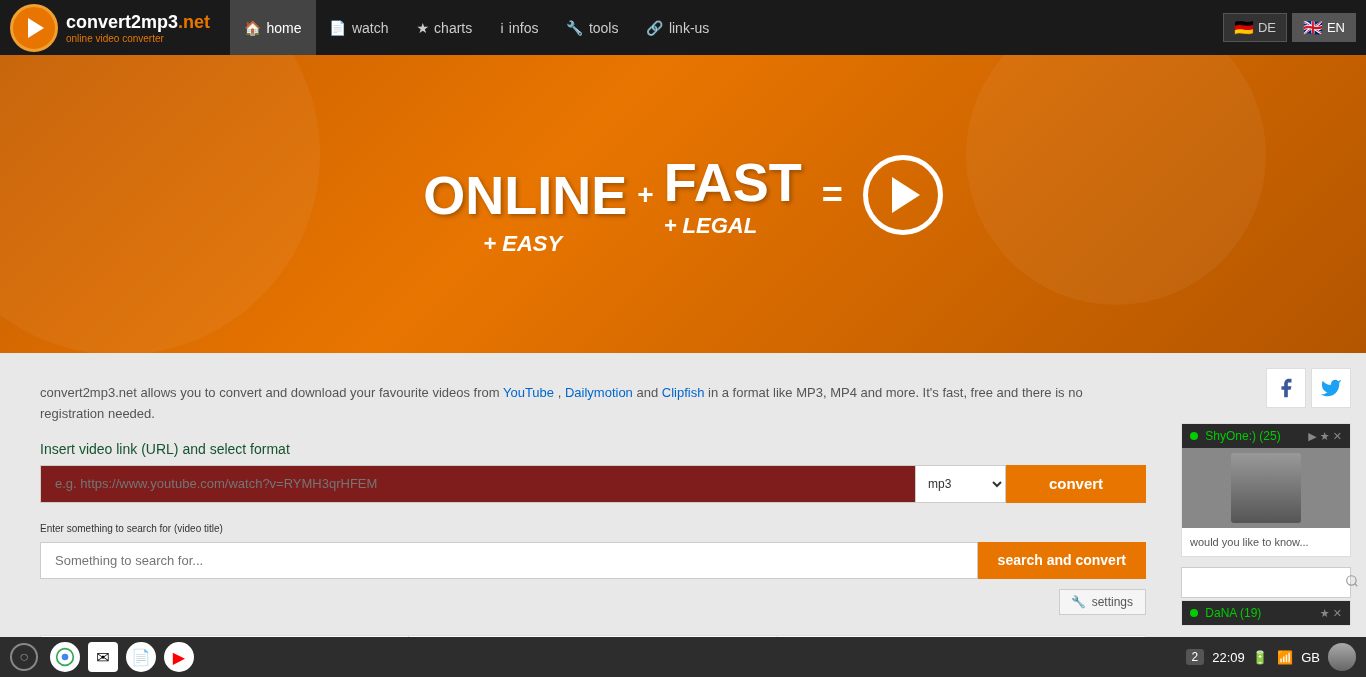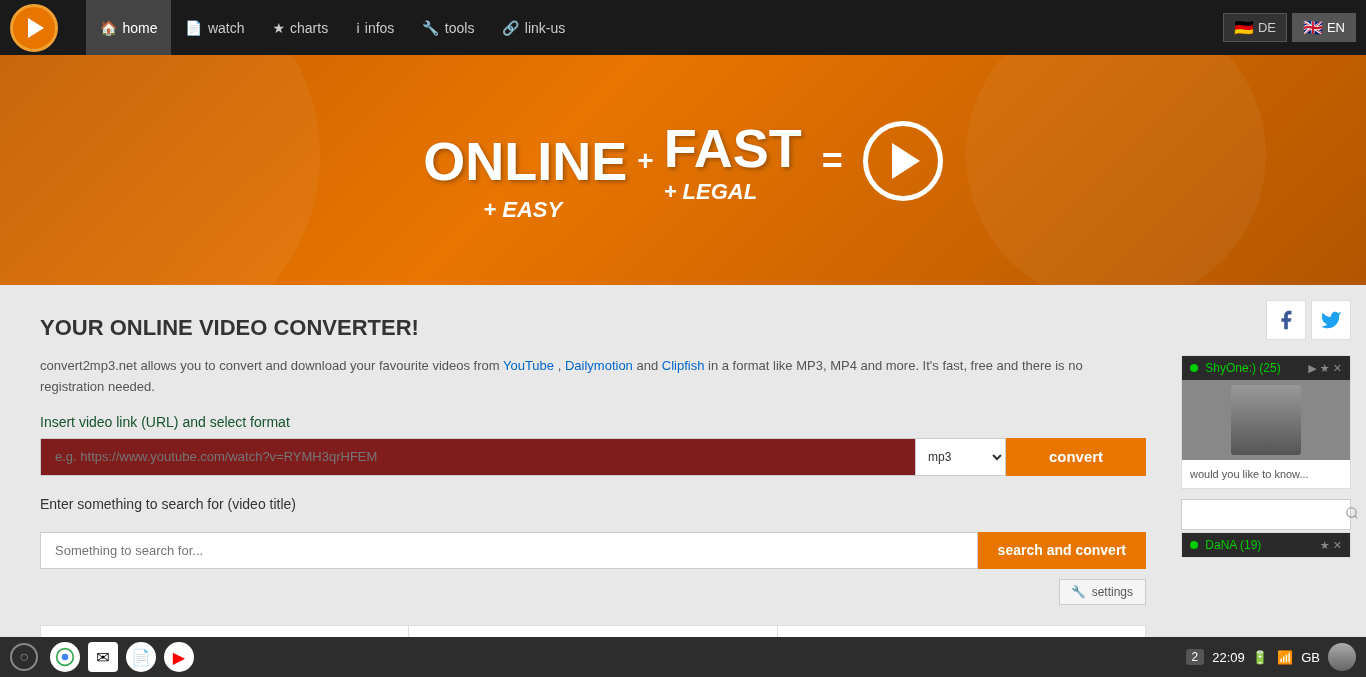--- a/index.html
+++ b/index.html
@@ -60,21 +60,21 @@
       padding: 4px 10px;
       font-size: 13px;
       cursor: pointer;
       display: flex; align-items: center; gap: 4px;
     }
     .flag { font-size: 16px; }
 
     
     .hero {
       background: linear-gradient(135deg, #c65e00 0%, #e87500 40%, #b35500 100%);
-      height: 230px;
+      height: 298px;
       display: flex;
       align-items: center;
       justify-content: center;
       position: relative;
       overflow: hidden;
     }
     .hero::before {
       content: '';
       position: absolute;
       width: 400px; height: 400px;
@@ -184,23 +184,23 @@
       color: white;
       border: none;
       padding: 10px 30px;
       font-size: 15px;
       font-weight: bold;
       cursor: pointer;
       min-width: 140px;
     }
 
     .search-label {
-      font-size: 14px;
+      font-size: 10px;
       color: #333;
-      margin-bottom: 20px;
+      margin-bottom: 8px;
       font-weight: 500;
     }
     .search-row {
       display: flex;
       gap: 0;
       margin-bottom: 10px;
     }
     .search-input {
       flex: 1;
       padding: 10px 14px;
@@ -383,20 +383,24 @@
       overflow: hidden;
     }
   </style>
 </head>
 <body>
 
 <nav class="navbar">
   <div class="logo-area">
     <div class="logo-circle">
       <div class="logo-play"></div>
+    </div>
+    <div class="logo-text">
+      <span class="logo-title">convert2mp3<span>.net</span></span>
+      <span class="logo-subtitle">online video converter</span>
     </div>
   </div>
 
   <div class="nav-links">
     <a class="nav-item active">
       <span>🏠</span>
       <span>home</span>
     </a>
     <a class="nav-item">
       <span>📄</span>
@@ -448,21 +452,20 @@
     </div>
     <div class="hero-subrow">
       <span class="hero-small" style="font-style:italic;margin-left:60px;">+ EASY</span>
     </div>
   </div>
 </div>
 
 <div class="main-wrapper">
   <div class="content-area">
 
-    <h1 class="page-title">YOUR ONLINE VIDEO CONVERTER!</h1>
 
     <p class="description">
       <span>convert2mp3.net allows you to convert and download your favourite videos from </span>
       <a>YouTube</a>
       <span>, </span>
       <a>Dailymotion</a>
       <span> and </span>
       <a>Clipfish</a>
       <span> in a format like MP3, MP4 and more. It's fast, free and there is no registration needed.</span>
     </p>

